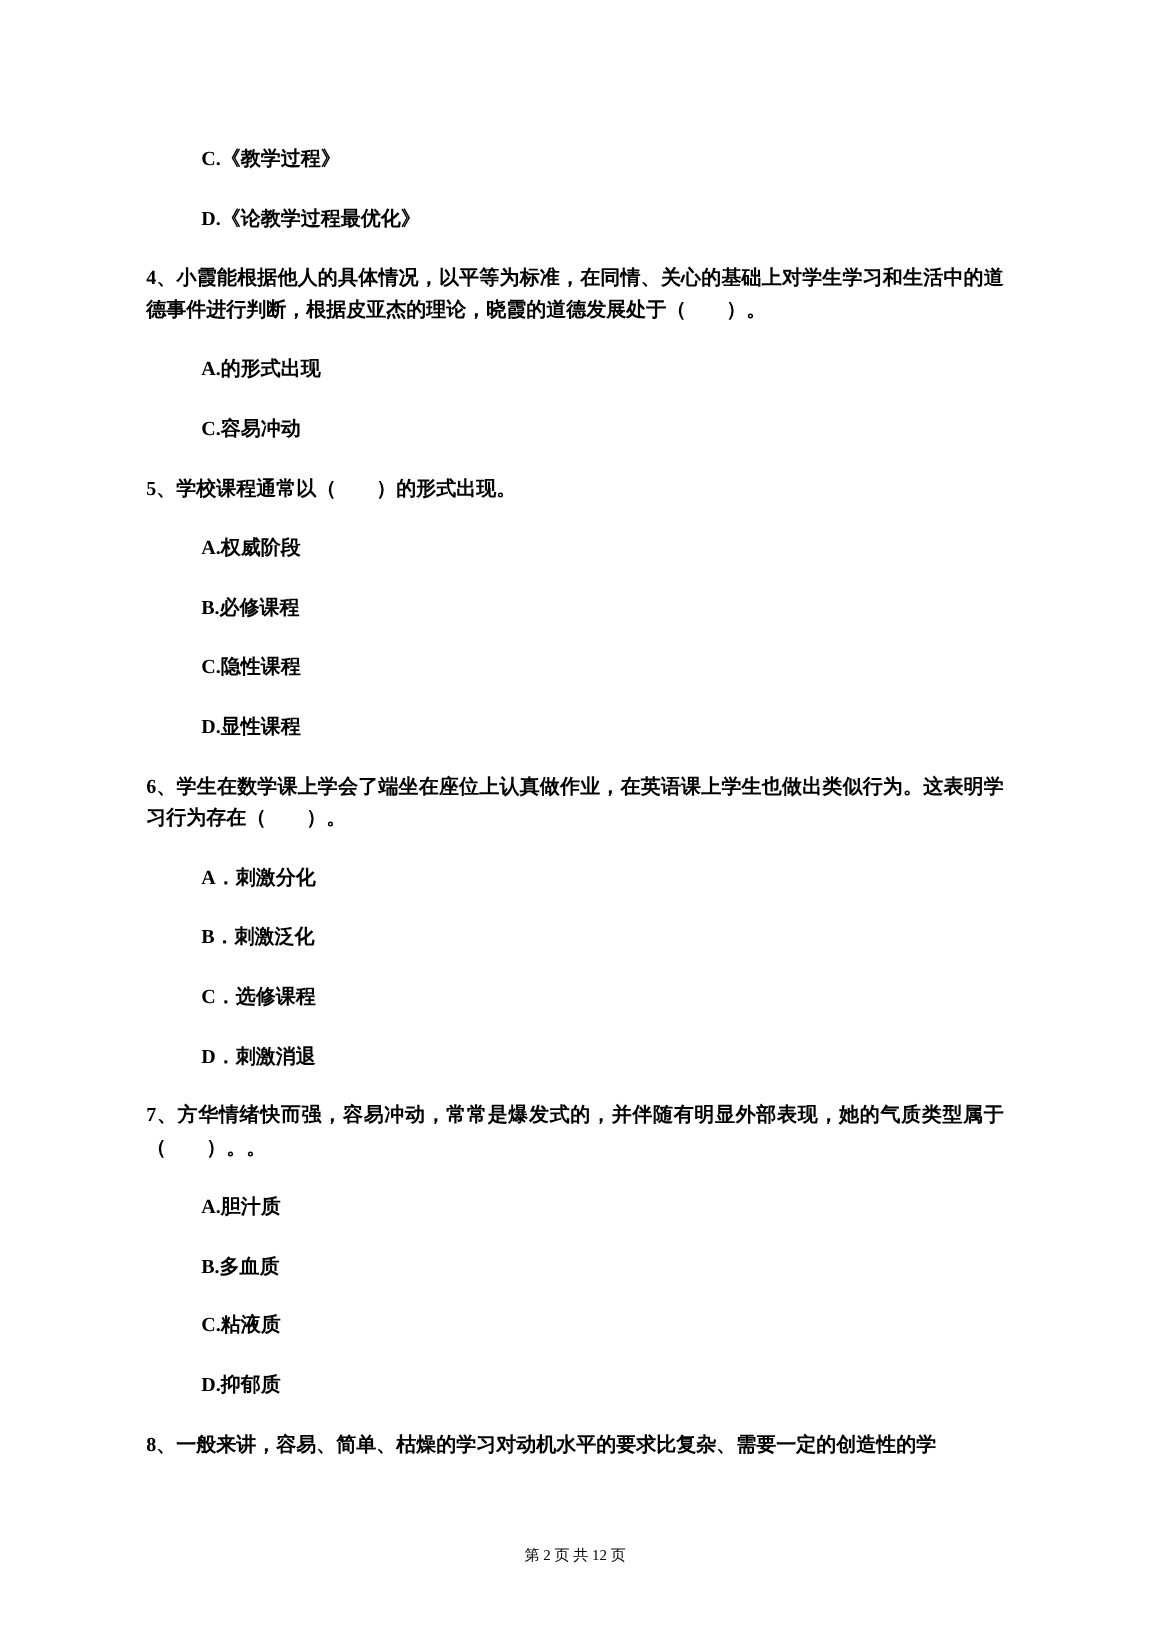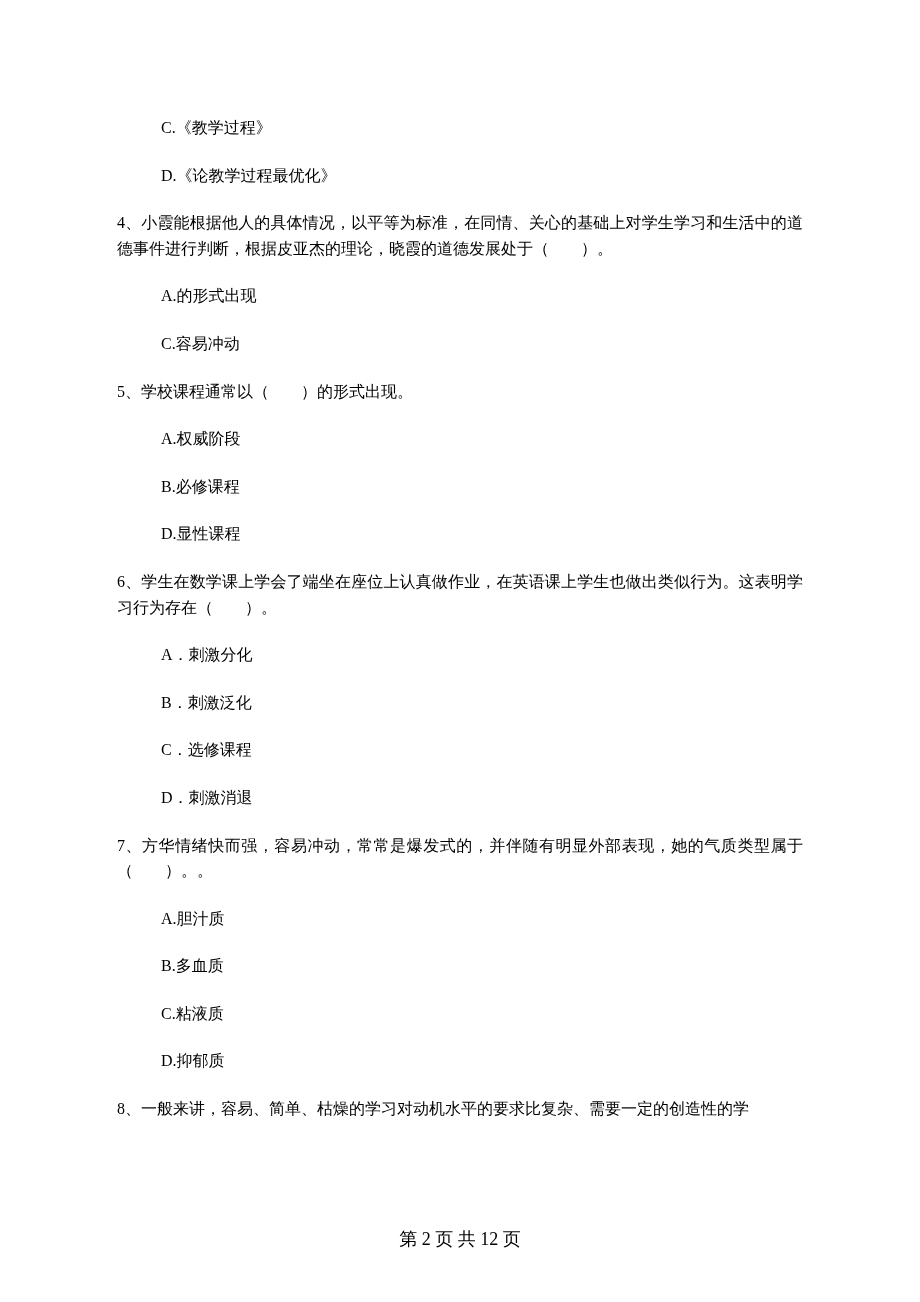--- a/index.html
+++ b/index.html
@@ -12,38 +12,39 @@
       height: 1302px;
       background: #ffffff;
       font-family: "SimSun", "宋体", serif;
       font-size: 16px;
       color: #000000;
       line-height: 1.6;
       position: relative;
     }
     .page-content {
       padding: 115px 117px 0 117px;
+      font-weight: bold;
     }
     .option-block {
       padding-left: 44px;
       margin-bottom: 22px;
     }
     .option-line {
       margin-bottom: 22px;
     }
     .question-text {
       margin-bottom: 22px;
       text-align: justify;
     }
     .footer {
       position: absolute;
       bottom: 48px;
       width: 100%;
       text-align: center;
-      font-size: 18px;
+      font-size: 12px;
     }
   </style>
 </head>
 <body>
 
 <div class="page-content">
 
   <div class="option-block">
     <div class="option-line">C.《教学过程》</div>
     <div class="option-line">D.《论教学过程最优化》</div>
@@ -52,20 +53,21 @@
   <div class="question-text">4、小霞能根据他人的具体情况，以平等为标准，在同情、关心的基础上对学生学习和生活中的道德事件进行判断，根据皮亚杰的理论，晓霞的道德发展处于（　　）。</div>
   <div class="option-block">
     <div class="option-line">A.的形式出现</div>
     <div class="option-line">C.容易冲动</div>
   </div>
 
   <div class="question-text">5、学校课程通常以（　　）的形式出现。</div>
   <div class="option-block">
     <div class="option-line">A.权威阶段</div>
     <div class="option-line">B.必修课程</div>
+    <div class="option-line">C.隐性课程</div>
     <div class="option-line">D.显性课程</div>
   </div>
 
   <div class="question-text">6、学生在数学课上学会了端坐在座位上认真做作业，在英语课上学生也做出类似行为。这表明学习行为存在（　　）。</div>
   <div class="option-block">
     <div class="option-line">A．刺激分化</div>
     <div class="option-line">B．刺激泛化</div>
     <div class="option-line">C．选修课程</div>
     <div class="option-line">D．刺激消退</div>
   </div>

